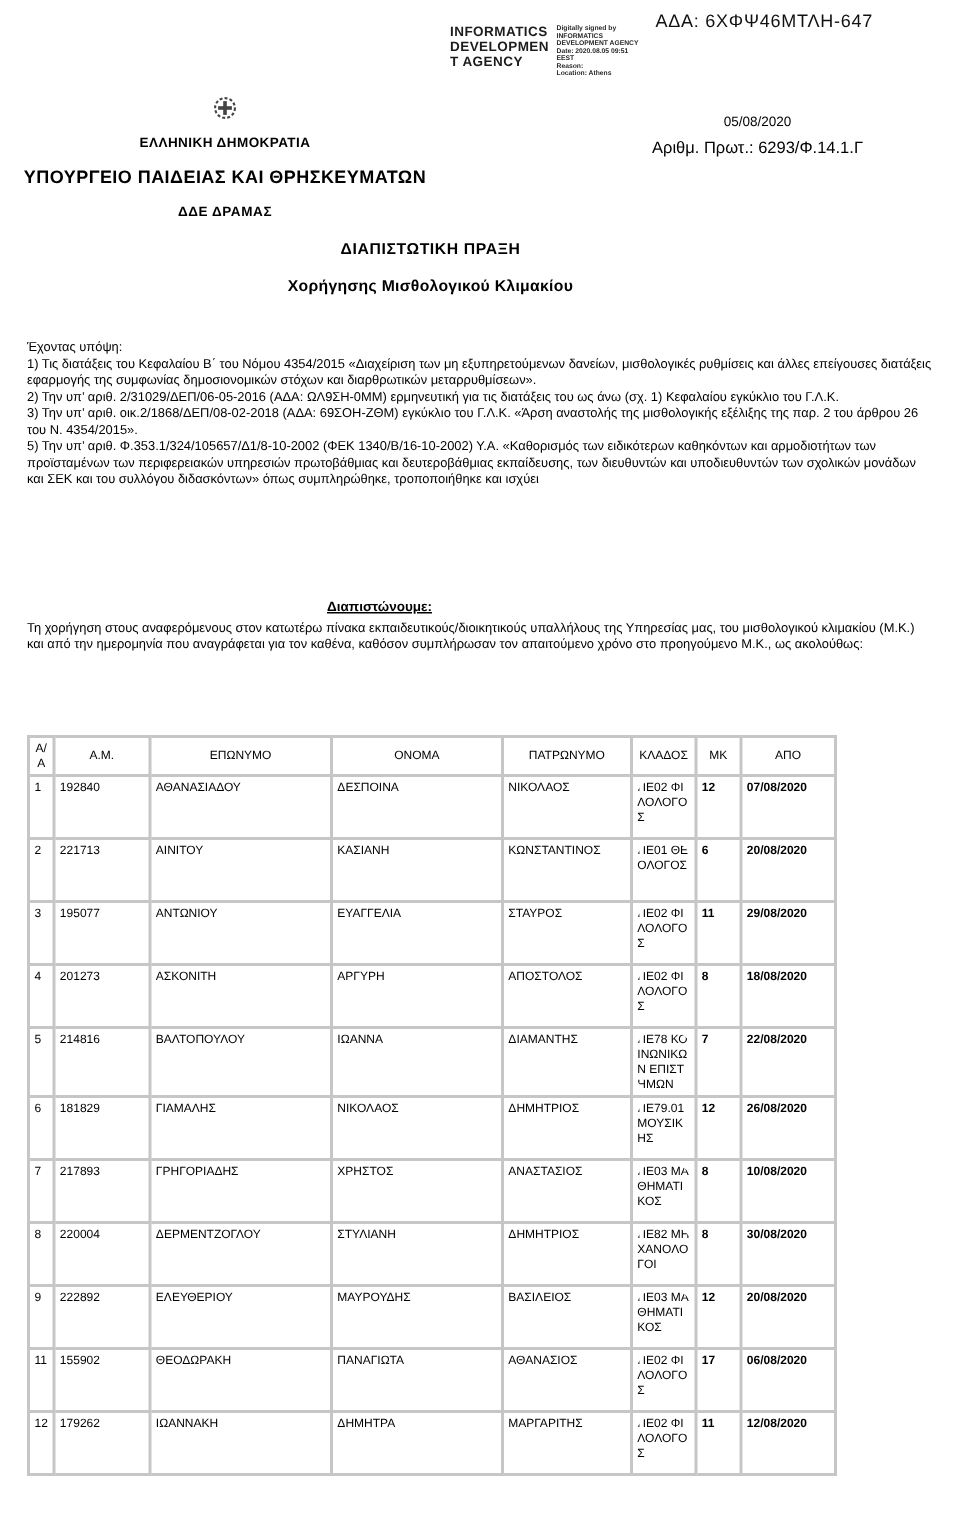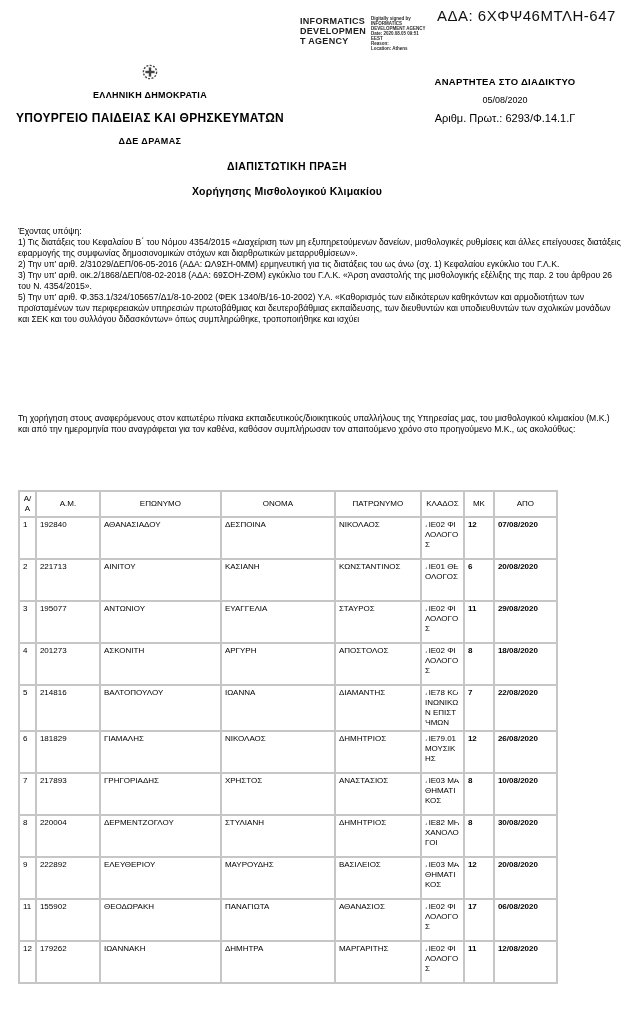--- a/index.html
+++ b/index.html
@@ -5,21 +5,21 @@
   html,body{margin:0;padding:0;background:#ffffff;}
   .page{
     position:relative;width:640px;height:1019px;background:#fff;
     font-family:"Liberation Sans","DejaVu Sans",sans-serif;color:#000;
     overflow:hidden;
   }
   
   .sig-block{position:absolute;left:300px;top:16px;display:flex;gap:5px;}
   .sig-agency{font-size:9px;font-weight:bold;line-height:10px;letter-spacing:.3px;color:#1c1c1c;white-space:pre-line;}
   .sig-details{font-size:4.5px;line-height:5px;color:#2a2a2a;font-weight:bold;}
-  .ada{position:absolute;left:437px;top:7px;font-size:15px;letter-spacing:.5px;color:#111;font-weight:normal;}
+  .ada{position:absolute;left:437px;top:7px;font-size:12px;letter-spacing:.5px;color:#111;font-weight:normal;}
   
   .emblem{position:absolute;left:142px;top:64px;width:16px;height:16px;}
   .hdr-left{position:absolute;left:0px;top:90px;width:300px;text-align:center;}
   .hdr-left .l1{font-size:9px;font-weight:bold;margin-bottom:11px;letter-spacing:.3px;}
   .hdr-left .l2{font-size:12px;font-weight:bold;margin-bottom:11px;letter-spacing:.3px;}
   .hdr-left .l3{font-size:9px;font-weight:bold;letter-spacing:.4px;}
   .hdr-right{position:absolute;left:375px;top:76px;width:260px;text-align:center;}
   .hdr-right .r1{font-size:9.5px;font-weight:bold;letter-spacing:.3px;margin-bottom:8px;}
   .hdr-right .r2{font-size:9px;margin-bottom:7px;}
   .hdr-right .r3{font-size:11px;}
@@ -70,40 +70,40 @@
     </svg>
   </div>
 
   <div class="hdr-left">
     <div class="l1">ΕΛΛΗΝΙΚΗ ΔΗΜΟΚΡΑΤΙΑ</div>
     <div class="l2">ΥΠΟΥΡΓΕΙΟ ΠΑΙΔΕΙΑΣ ΚΑΙ ΘΡΗΣΚΕΥΜΑΤΩΝ</div>
     <div class="l3">ΔΔΕ ΔΡΑΜΑΣ</div>
   </div>
 
   <div class="hdr-right">
-    <div class="r1">ΑΝΑΡΤΗΤΕΑ ΣΤΟ ΔΙΑΔΙΚΤΥΟ</div>
     <div class="r2">05/08/2020</div>
     <div class="r3">Αριθμ. Πρωτ.: 6293/Φ.14.1.Γ</div>
   </div>
 
   <div class="doc-title">
     <div class="t1">ΔΙΑΠΙΣΤΩΤΙΚΗ ΠΡΑΞΗ</div>
     <div class="t2">Χορήγησης Μισθολογικού Κλιμακίου</div>
   </div>
 
   <div class="body-text">
     <div class="item">Έχοντας υπόψη:</div>
     <div>
         <div class="item">1) Τις διατάξεις του Κεφαλαίου Β΄ του Νόμου 4354/2015 «Διαχείριση των μη εξυπηρετούμενων δανείων, μισθολογικές ρυθμίσεις και άλλες επείγουσες διατάξεις εφαρμογής της συμφωνίας δημοσιονομικών στόχων και διαρθρωτικών μεταρρυθμίσεων».</div>
         <div class="item">2) Την υπ’ αριθ. 2/31029/ΔΕΠ/06-05-2016 (ΑΔΑ: ΩΛ9ΣΗ-0ΜΜ) ερμηνευτική για τις διατάξεις του ως άνω (σχ. 1) Κεφαλαίου εγκύκλιο του Γ.Λ.Κ.</div>
         <div class="item">3) Την υπ’ αριθ. οικ.2/1868/ΔΕΠ/08-02-2018 (ΑΔΑ: 69ΣΟΗ-ΖΘΜ) εγκύκλιο του Γ.Λ.Κ. «Άρση αναστολής της μισθολογικής εξέλιξης της παρ. 2 του άρθρου 26 του Ν. 4354/2015».</div>
         <div class="item">5) Την υπ’ αριθ. Φ.353.1/324/105657/Δ1/8-10-2002 (ΦΕΚ 1340/Β/16-10-2002) Υ.Α. «Καθορισμός των ειδικότερων καθηκόντων και αρμοδιοτήτων των προϊσταμένων των περιφερειακών υπηρεσιών πρωτοβάθμιας και δευτεροβάθμιας εκπαίδευσης, των διευθυντών και υποδιευθυντών των σχολικών μονάδων και ΣΕΚ και του συλλόγου διδασκόντων» όπως συμπληρώθηκε, τροποποιήθηκε και ισχύει</div>
       </div>
   </div>
 
+  <div class="decision-head">Διαπιστώνουμε:</div>
   <div class="decision-par">Τη χορήγηση στους αναφερόμενους στον κατωτέρω πίνακα εκπαιδευτικούς/διοικητικούς υπαλλήλους της Υπηρεσίας μας, του μισθολογικού κλιμακίου (Μ.Κ.) και από την ημερομηνία που αναγράφεται για τον καθένα, καθόσον συμπλήρωσαν τον απαιτούμενο χρόνο στο προηγούμενο Μ.Κ., ως ακολούθως:</div>
 
   <table class="grant-table">
     <colgroup>
       <col style="width:16px">
         <col style="width:64px">
         <col style="width:121px">
         <col style="width:114px">
       <col style="width:86px">
         <col style="width:43px">

